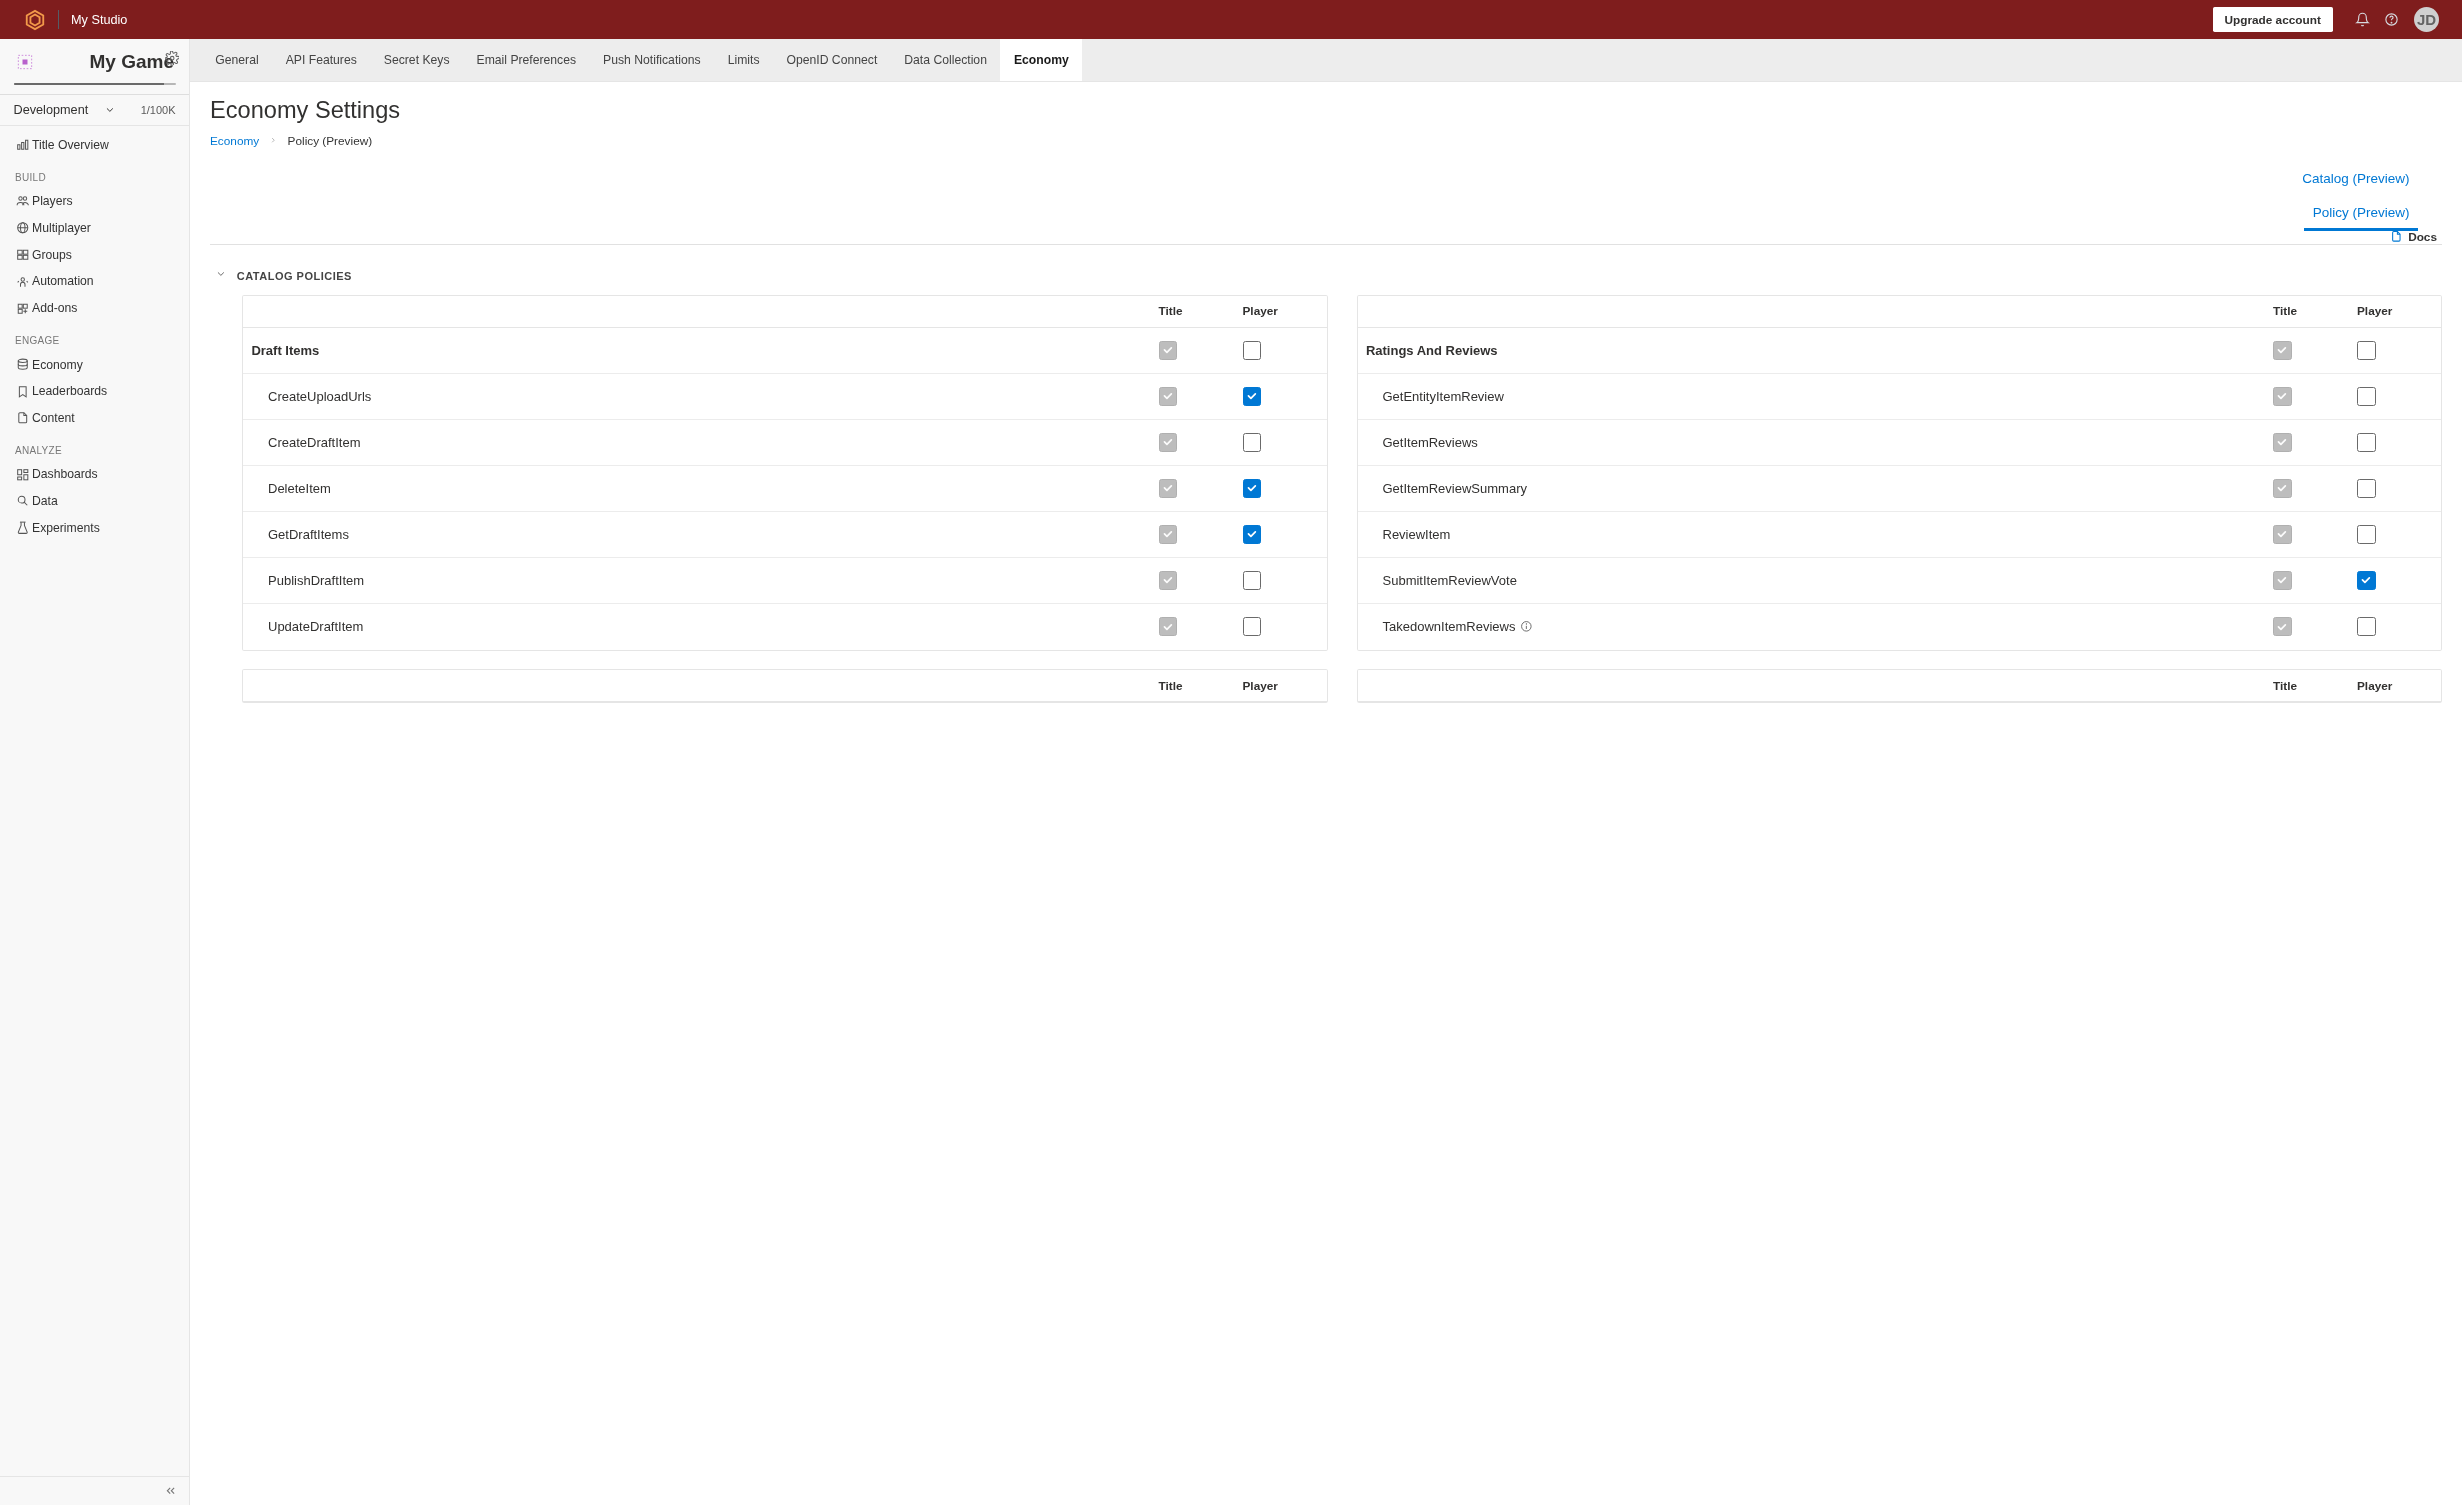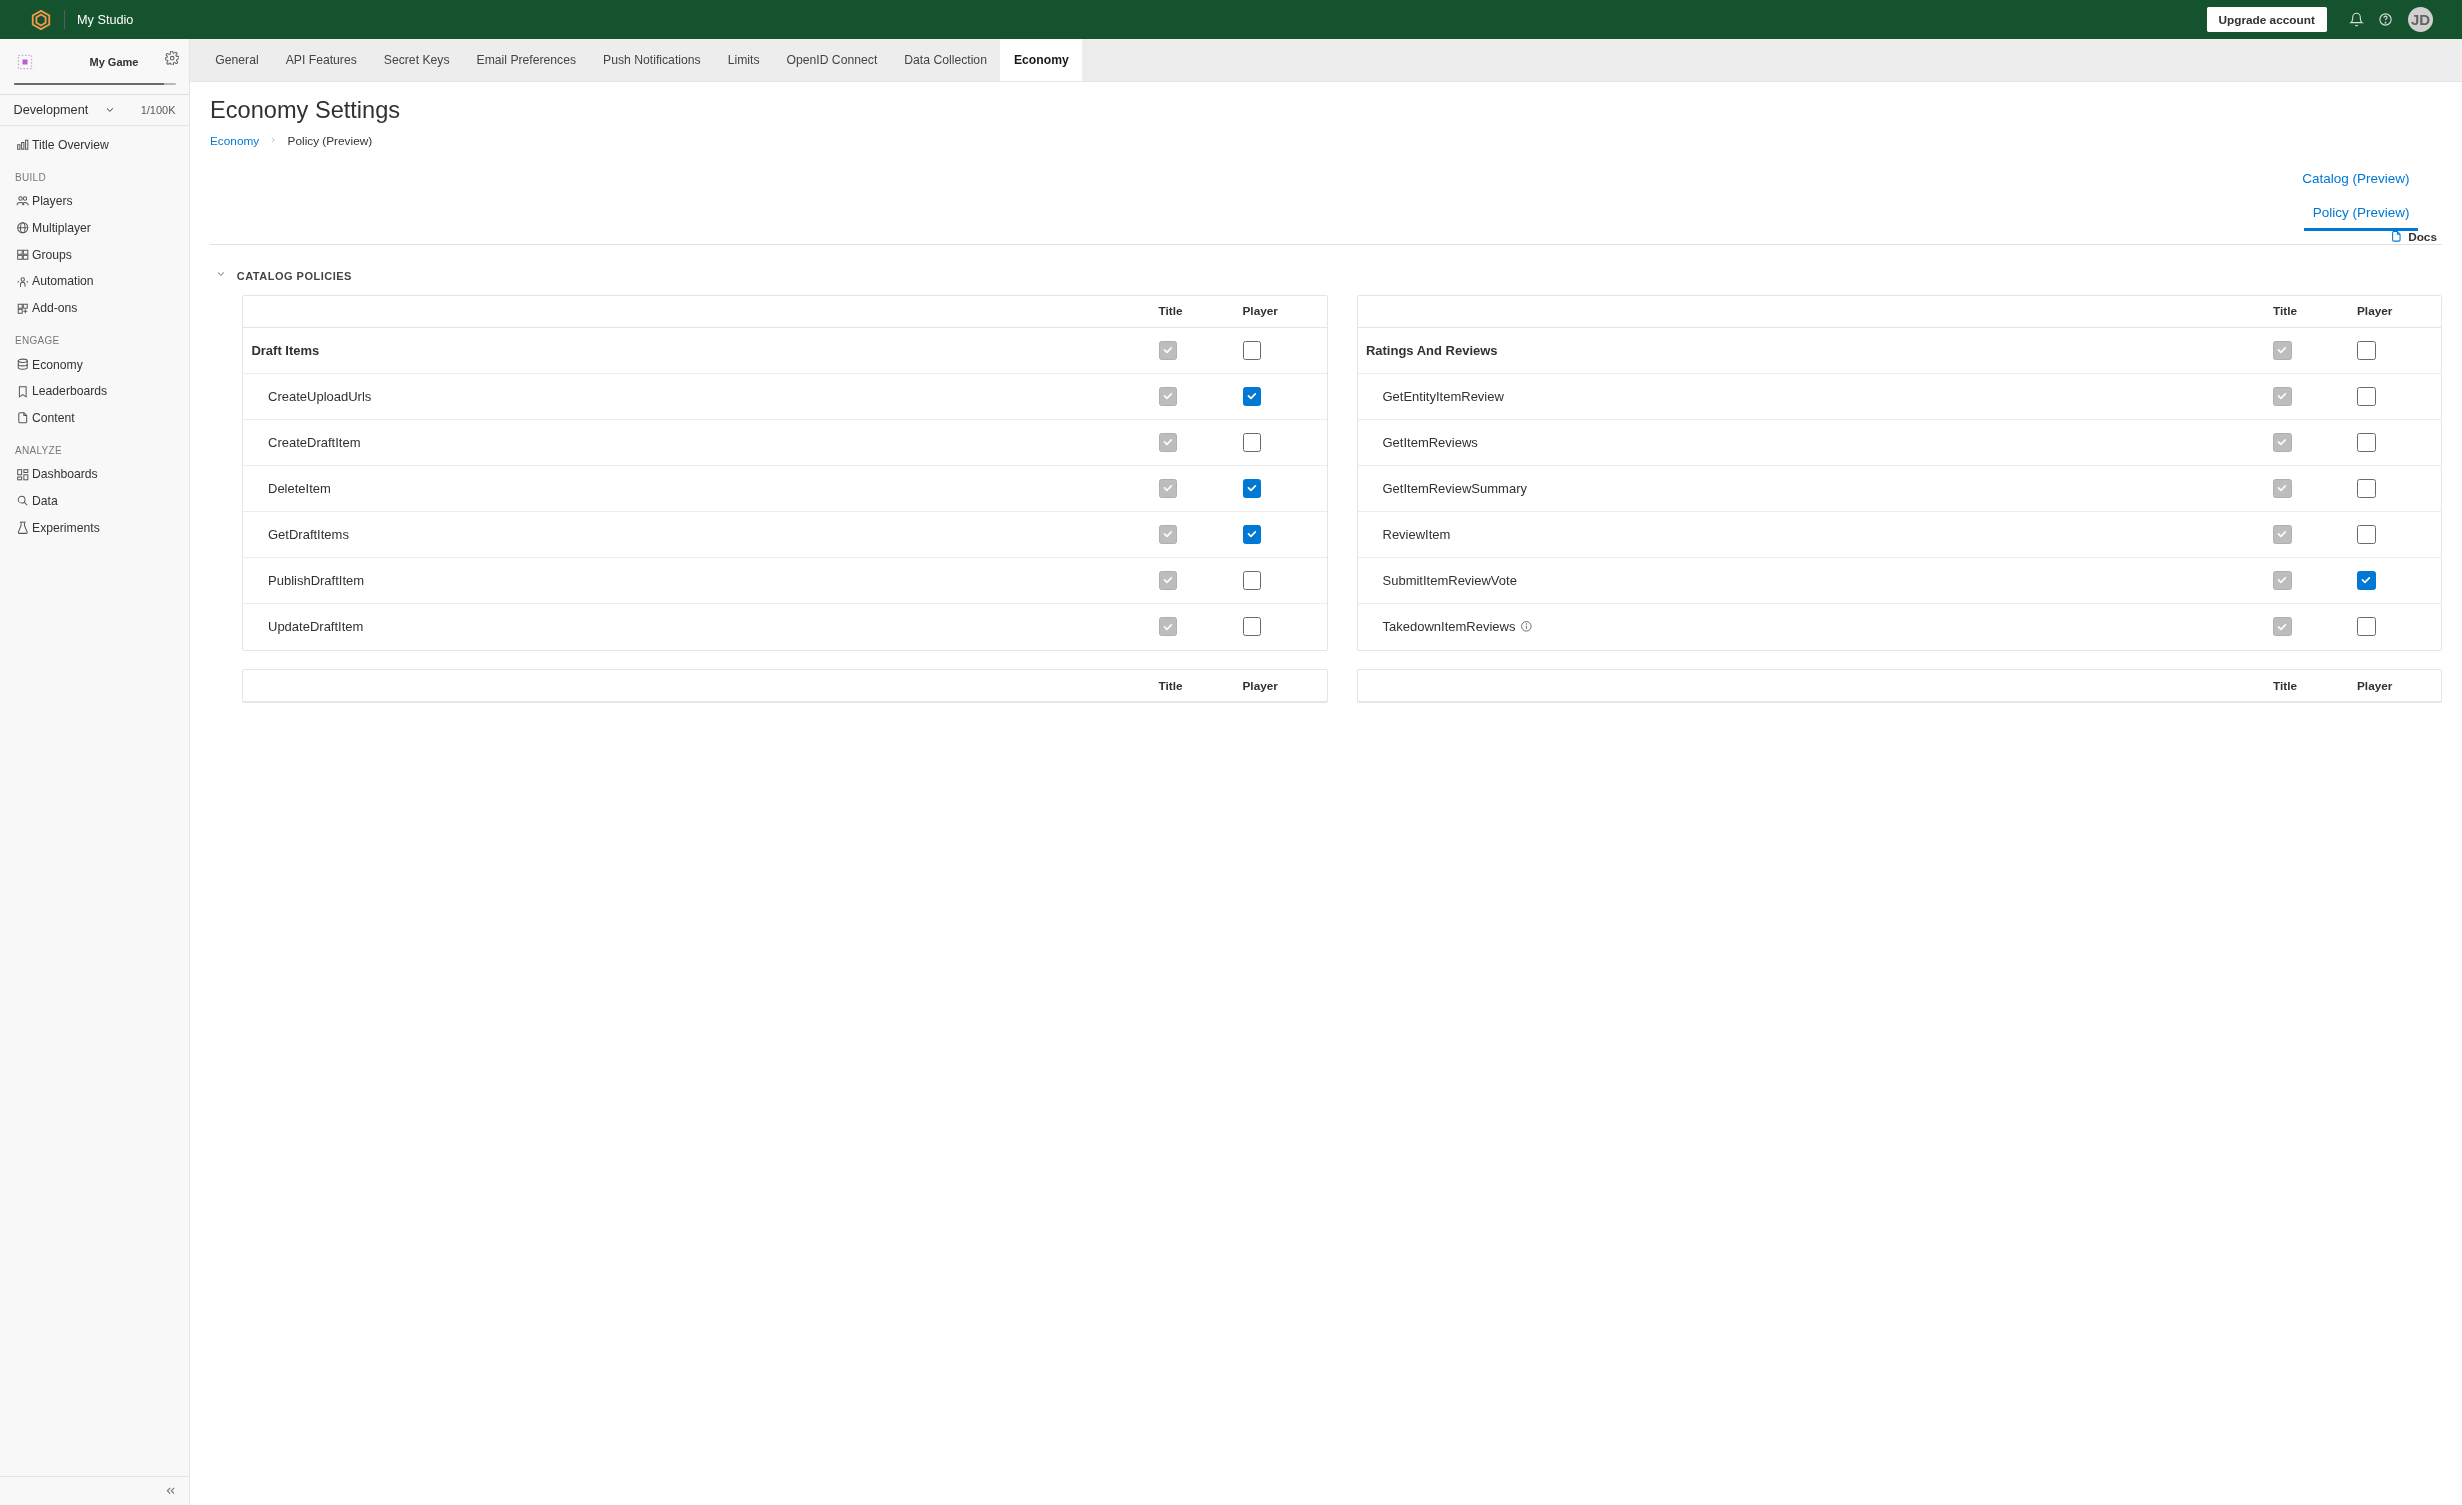--- a/index.html
+++ b/index.html
@@ -1,37 +1,37 @@
 <!DOCTYPE html>
 <html><head>
 <meta charset="utf-8">
 <style>
   * { box-sizing: border-box; margin: 0; padding: 0; }
   html, body { height: 100%; font-family: "Segoe UI", -apple-system, BlinkMacSystemFont, sans-serif; font-size: 11.8px; color: #323130; background: #fff; }
   body { display: flex; flex-direction: column; overflow: hidden; }
 
   
-  .topbar { height: 39px; background: #14532d; display: flex; align-items: center; padding: 0 29px; color: #fff; flex-shrink: 0; }
+  .topbar { height: 39px; background: #7f1d1d; display: flex; align-items: center; padding: 0 23px; color: #fff; flex-shrink: 0; }
   .topbar .logo { width: 23.6px; height: 23.6px; display: flex; align-items: center; justify-content: center; }
   .topbar .divider { width: 0.8px; height: 18.6px; background: #555c66; margin: 0 11.8px; }
   .topbar .studio-name { font-size: 12.7px; font-weight: 400; }
   .topbar .spacer { flex: 1; }
   .topbar .upgrade-btn { background: #fff; color: #323130; border: none; padding: 5.9px 11.8px; border-radius: 1.7px; font-size: 11.8px; font-weight: 600; cursor: pointer; margin-right: 15px; }
   .topbar .icon-btn { width: 29px; height: 29px; display: flex; align-items: center; justify-content: center; cursor: pointer; color: #d7dbe0; }
   .topbar .avatar { width: 25px; height: 25px; border-radius: 50%; background: #d0d0d0; color: #646464; display: flex; align-items: center; justify-content: center; font-size: 15px; font-weight: 600; margin-left: 8.4px; cursor: pointer; }
 
   
   .shell { flex: 1; display: flex; overflow: hidden; }
 
   
   .sidebar { width: 190px; background: #f8f8f8; border-right: 0.8px solid #e5e5e5; display: flex; flex-direction: column; overflow-y: auto; }
   .sidebar-top { padding: 11.8px 13.5px 8.4px 13.5px; border-bottom: 0.8px solid #dedede; position: relative; }
   .sidebar-top .game-row { display: flex; align-items: center; gap: 10px; }
   .sidebar-top .game-icon { width: 22px; height: 22px; display: flex; align-items: center; justify-content: center; }
-  .sidebar-top .game-name { font-size: 11px; font-weight: 700; padding-left: 44px; }
+  .sidebar-top .game-name { font-size: 19px; font-weight: 700; padding-left: 44px; }
   .sidebar-top .gear { position: absolute; right: 10px; top: 11.8px; cursor: pointer; color: #666; }
   .sidebar-top .progress { height: 2.5px; background: #b7b7b7; margin-top: 10px; border-radius: 1.7px; position: relative; overflow: hidden; }
   .sidebar-top .progress::after { content: ""; position: absolute; left: 0; top: 0; height: 100%; width: 93%; background: #6a6a6a; }
   .sidebar-envrow { display: flex; align-items: center; justify-content: space-between; padding: 8.4px 13.5px; border-bottom: 0.8px solid #e5e5e5; }
   .sidebar-envrow .env { display: flex; align-items: center; gap: 16px; font-size: 12.7px; cursor: pointer; }
   .sidebar-envrow .count { font-size: 11px; color: #5a5a5a; }
   .sidebar-nav { padding: 5px 0; flex: 1; }
   .sidebar-item { display: flex; align-items: center; gap: 2px; padding: 5.9px 15px; cursor: pointer; color: #333; font-size: 12.2px; }
   .sidebar-item .icon { width: 15px; height: 15px; display: flex; align-items: center; justify-content: center; font-size: 12.7px; color: #555; }
   .sidebar-section { padding: 13.5px 15px 5px 15px; font-size: 10px; letter-spacing: 0.3px; color: #777; font-weight: 400; }

